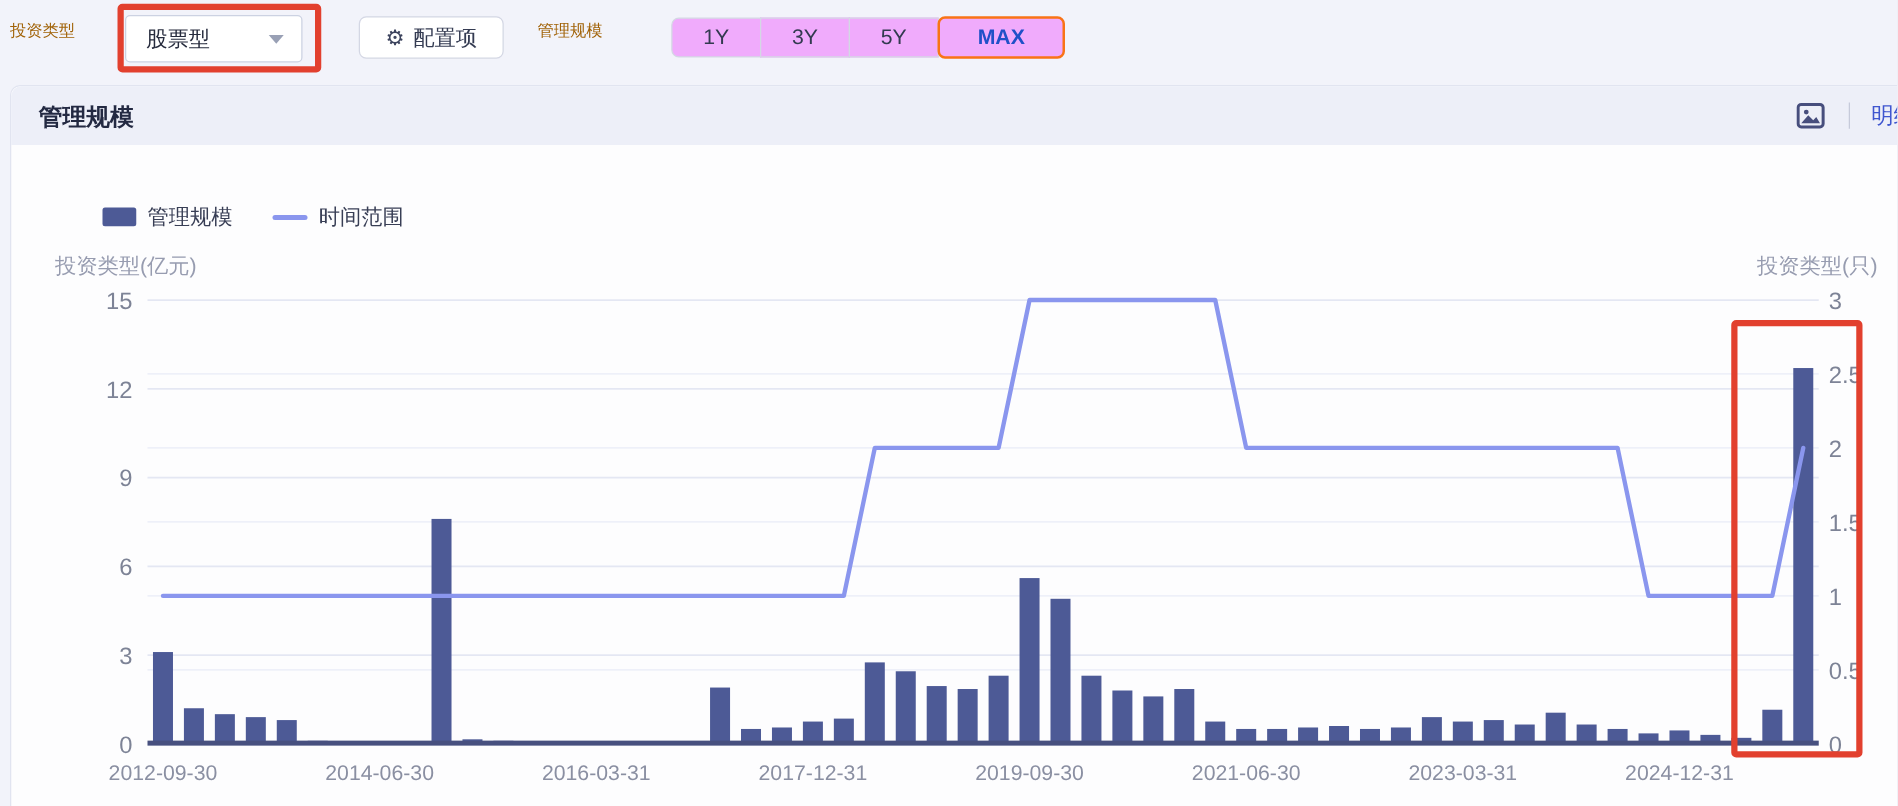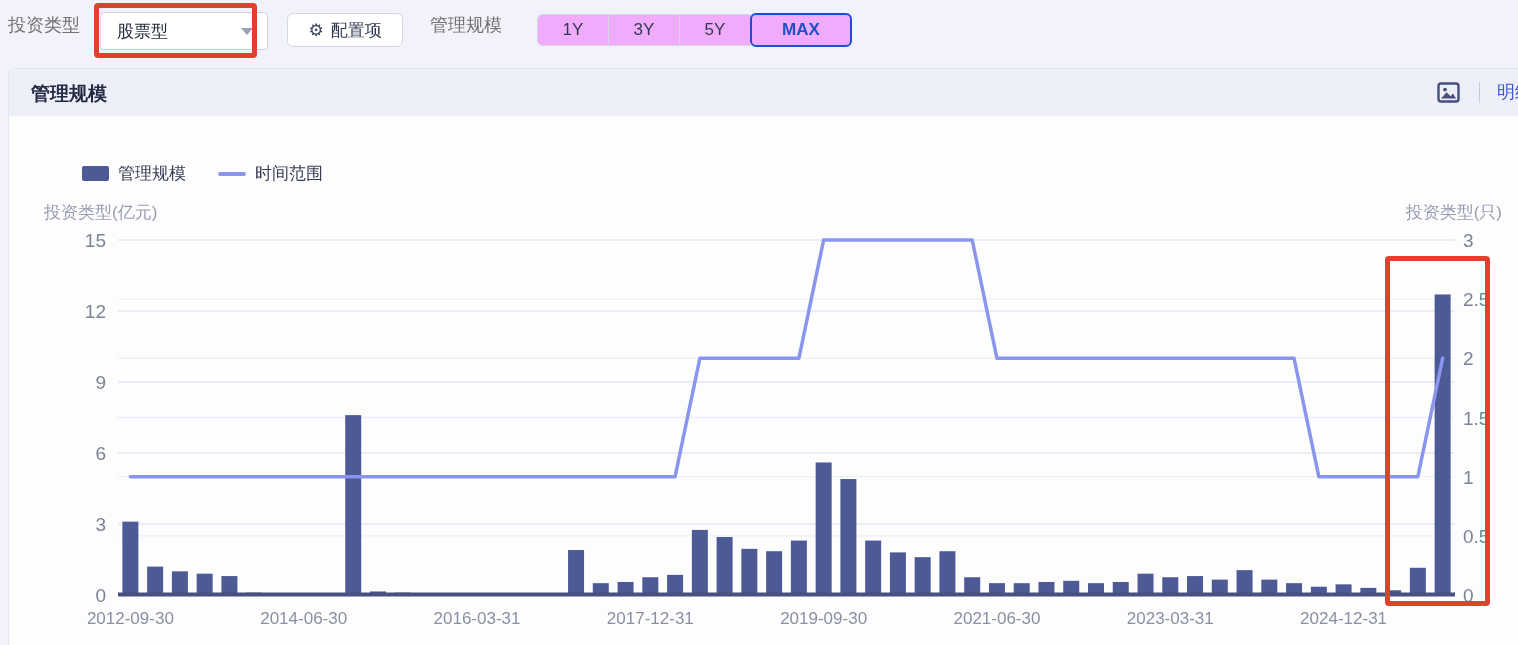--- a/index.html
+++ b/index.html
@@ -4,23 +4,23 @@
 <style>
   html,body{margin:0;padding:0;background:#e9eaf2;}
   .screen{
     position:relative;width:1518px;height:645px;overflow:hidden;
     background:#f2f3fa;
     font-family:"Liberation Sans","DejaVu Sans",sans-serif;
     -webkit-font-smoothing:antialiased;
   }
   .abs{position:absolute;}
   
-  .tb-label{font-size:18px;color:#737373;line-height:38px;}
+  .tb-label{font-size:13px;color:#a16207;line-height:38px;}
   .dropdown{
-    left:100px;top:12px;width:168px;height:38px;background:#fff;
+    left:100px;top:12px;width:142px;height:38px;background:#fff;
     border:1px solid #ccd2e2;border-radius:4px;box-sizing:border-box;
     display:flex;align-items:center;cursor:pointer;
   }
   .dropdown .dd-text{margin-left:16px;font-size:17px;color:#262b3d;flex:1;}
   .caret{
     width:0;height:0;border-left:6px solid transparent;border-right:6px solid transparent;
     border-top:7px solid #99a0b5;margin-right:14px;
   }
   .btn-config{
     left:287px;top:13px;width:116px;height:34px;background:#fff;
@@ -31,21 +31,21 @@
   .gear{font-size:17px;color:#3d445e;line-height:1;}
   .seg-group{left:537px;top:14px;height:32px;display:flex;}
   .seg{
     width:72px;height:32px;box-sizing:border-box;background:#f0abfc;
     border:1px solid #d4d7e4;margin-left:-1px;
     display:flex;align-items:center;justify-content:center;
     font-size:17px;color:#333a50;cursor:pointer;
   }
   .seg:first-child{border-radius:6px 0 0 6px;margin-left:0;}
   .seg.active{
-    width:102px;border:2px solid #1d4ed8;border-radius:6px;
+    width:102px;border:2px solid #f97316;border-radius:6px;
     color:#2050c8;font-weight:bold;z-index:2;margin-top:-1px;height:34px;
   }
   
   .card{
     left:8px;top:68px;width:1510px;height:577px;background:#fdfdfe;
     border:1px solid #e1e4f0;border-right:none;border-bottom:none;
     border-radius:8px 0 0 0;box-sizing:border-box;
   }
   .card-header{
     position:absolute;left:0;top:0;width:100%;height:47px;background:#edeff8;

